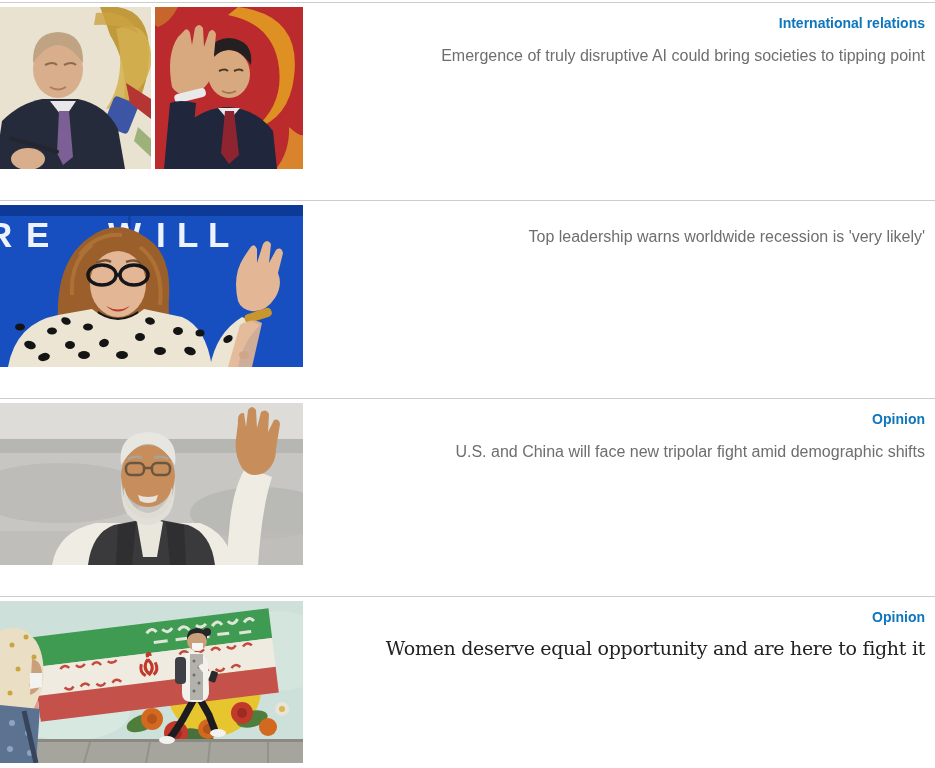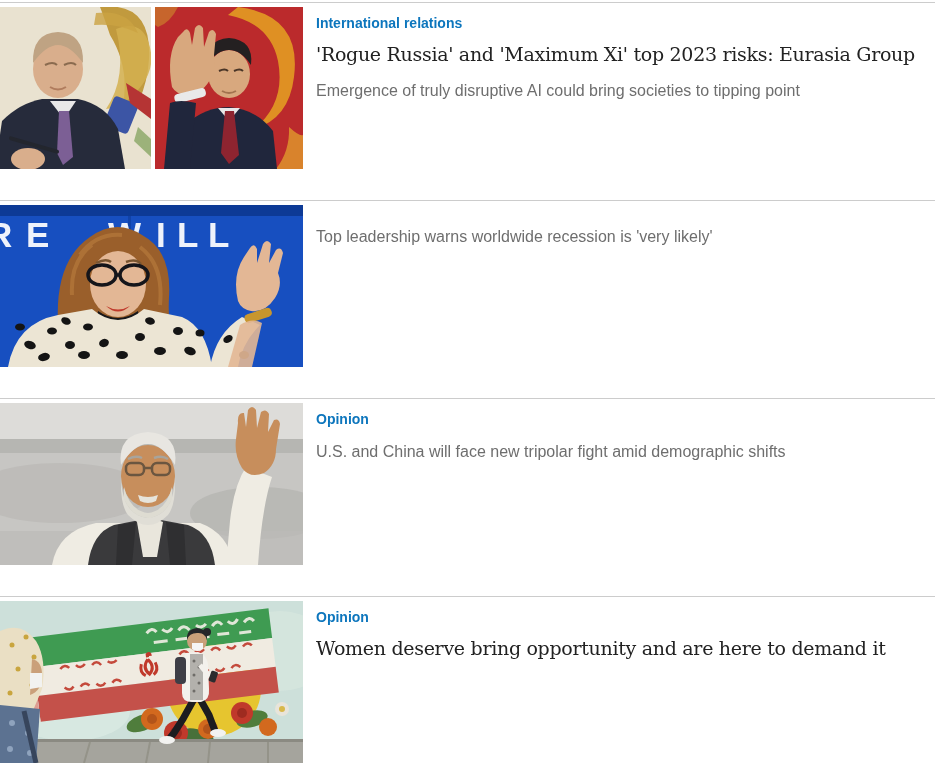--- a/index.html
+++ b/index.html
@@ -24,21 +24,22 @@
     width: 303px;
     height: 162px;
     overflow: hidden;
     display: block;
     cursor: pointer;
   }
   .thumb svg { display: block; }
   .text-col {
     margin-left: 316px;
     padding-top: 12px;
-    padding-right: 24px;
+    padding-right: 10px;
+    text-align: right;
   }
   .category {
     font-size: 14px;
     font-weight: bold;
     line-height: 17px;
     color: var(--category-color, #0d76bd);
     cursor: pointer;
   }
   .headline {
     font-family: "DejaVu Serif", serif;
@@ -106,21 +107,20 @@
         <path d="M234 64 q6 -3 9 0" stroke="#4a3527" stroke-width="2" fill="none"></path>
         <path d="M222 84 q7 4 14 0" stroke="#a2734f" stroke-width="2" fill="none"></path>
 
         <path d="M172 80 Q166 48 178 30 L183 25 Q187 19 190 26 L192 38 L195 21 Q199 15 203 21 L204 40 L209 25 Q213 20 216 27 L214 48 Q217 60 210 73 Q200 89 186 88 Q176 87 172 80" fill="#d8a87e"></path>
         <rect x="174" y="84" width="32" height="9" rx="4" transform="rotate(-14 190 88)" fill="#e9e9e9"></rect>
         <path d="M170 96 Q180 92 196 96 L190 162 L164 162 Z" fill="#20263c"></path>
       </svg>
     </a>
     <div class="text-col">
       <div class="category">International relations</div>
-      <h2 class="headline">'Rogue Russia' and 'Maximum Xi' top 2023 risks: Eurasia Group</h2>
       <p class="summary">Emergence of truly disruptive AI could bring societies to tipping point</p>
     </div>
   </article>
 
   <article class="row">
     <a class="thumb">
       <svg width="303" height="162" viewBox="0 0 303 162">
         <rect width="303" height="162" fill="#174fc0"></rect>
         <rect width="303" height="11" fill="#0d3a96"></rect>
         <rect x="128" y="0" width="3" height="162" fill="#0d3a96" opacity="0.55"></rect>
@@ -327,17 +327,17 @@
               <circle cx="28" cy="132" r="3"></circle>
               <circle cx="10" cy="148" r="3"></circle>
               <circle cx="30" cy="152" r="3"></circle>
           </g>
           <path d="M24 110 L36 162" stroke="#37455c" stroke-width="5" fill="none"></path>
         </g>
       </svg>
     </a>
     <div class="text-col">
       <div class="category">Opinion</div>
-      <h2 class="headline">Women deserve bring opportunity and are here to demand it</h2>
+      <h2 class="headline">Women deserve equal opportunity and are here to fight it</h2>
     </div>
   </article>
 
 </div>
 
 </body></html>

